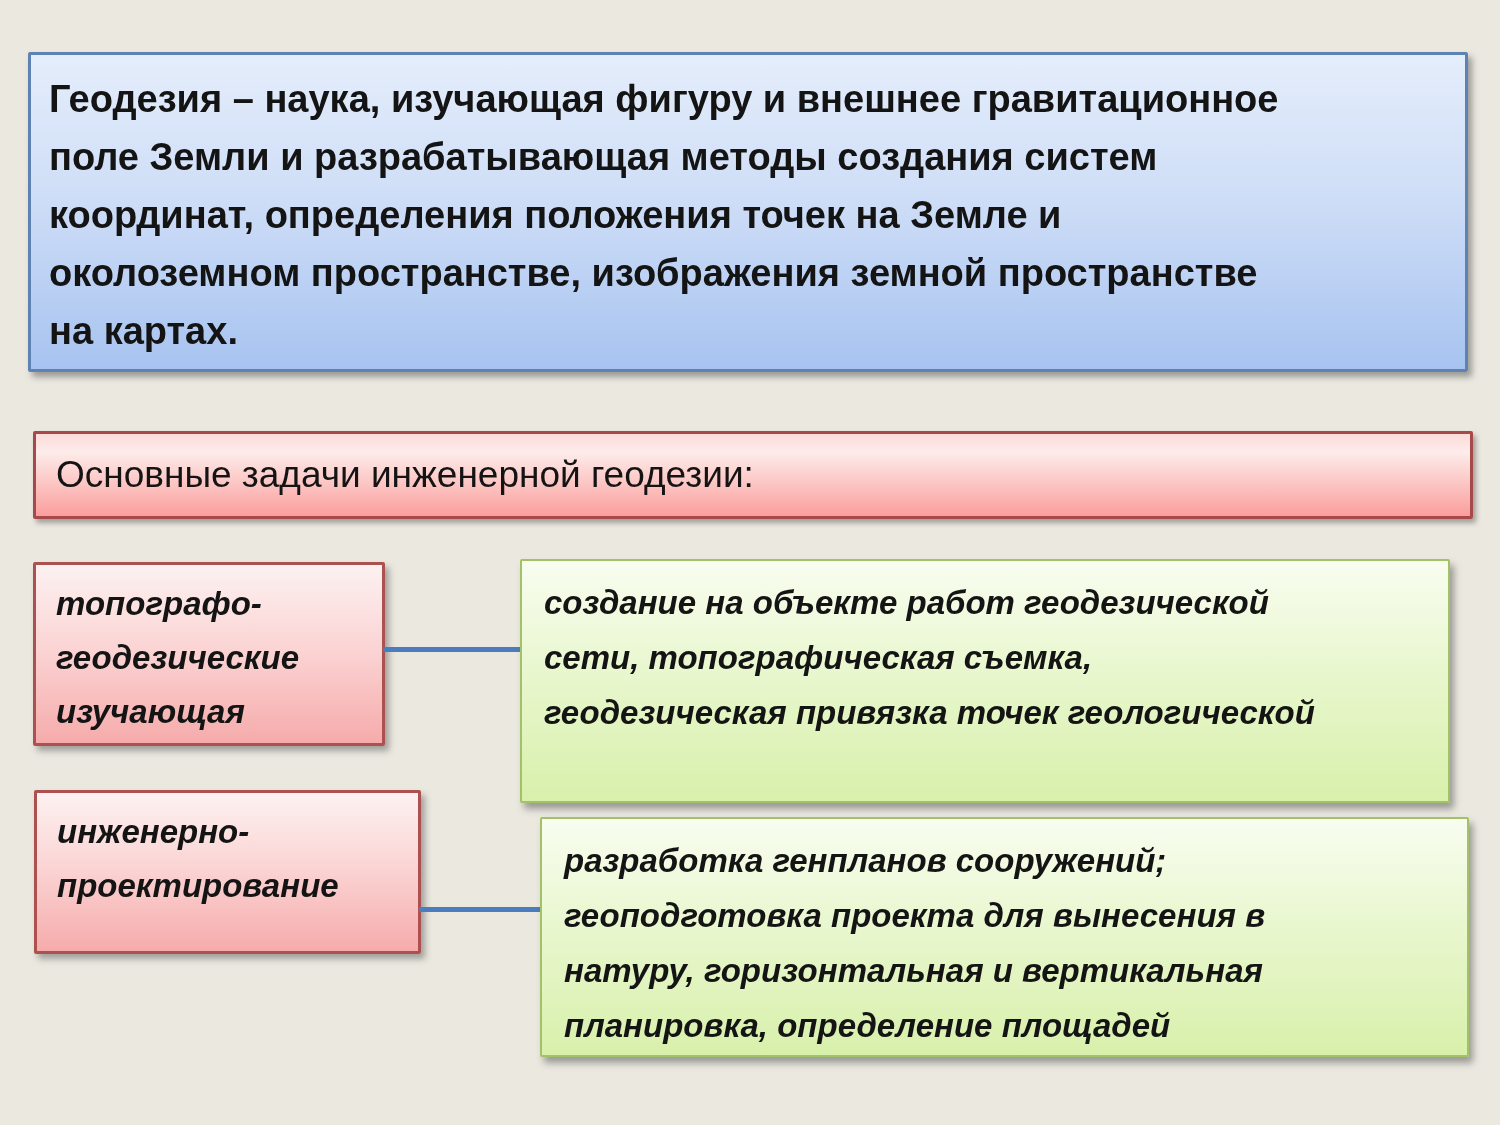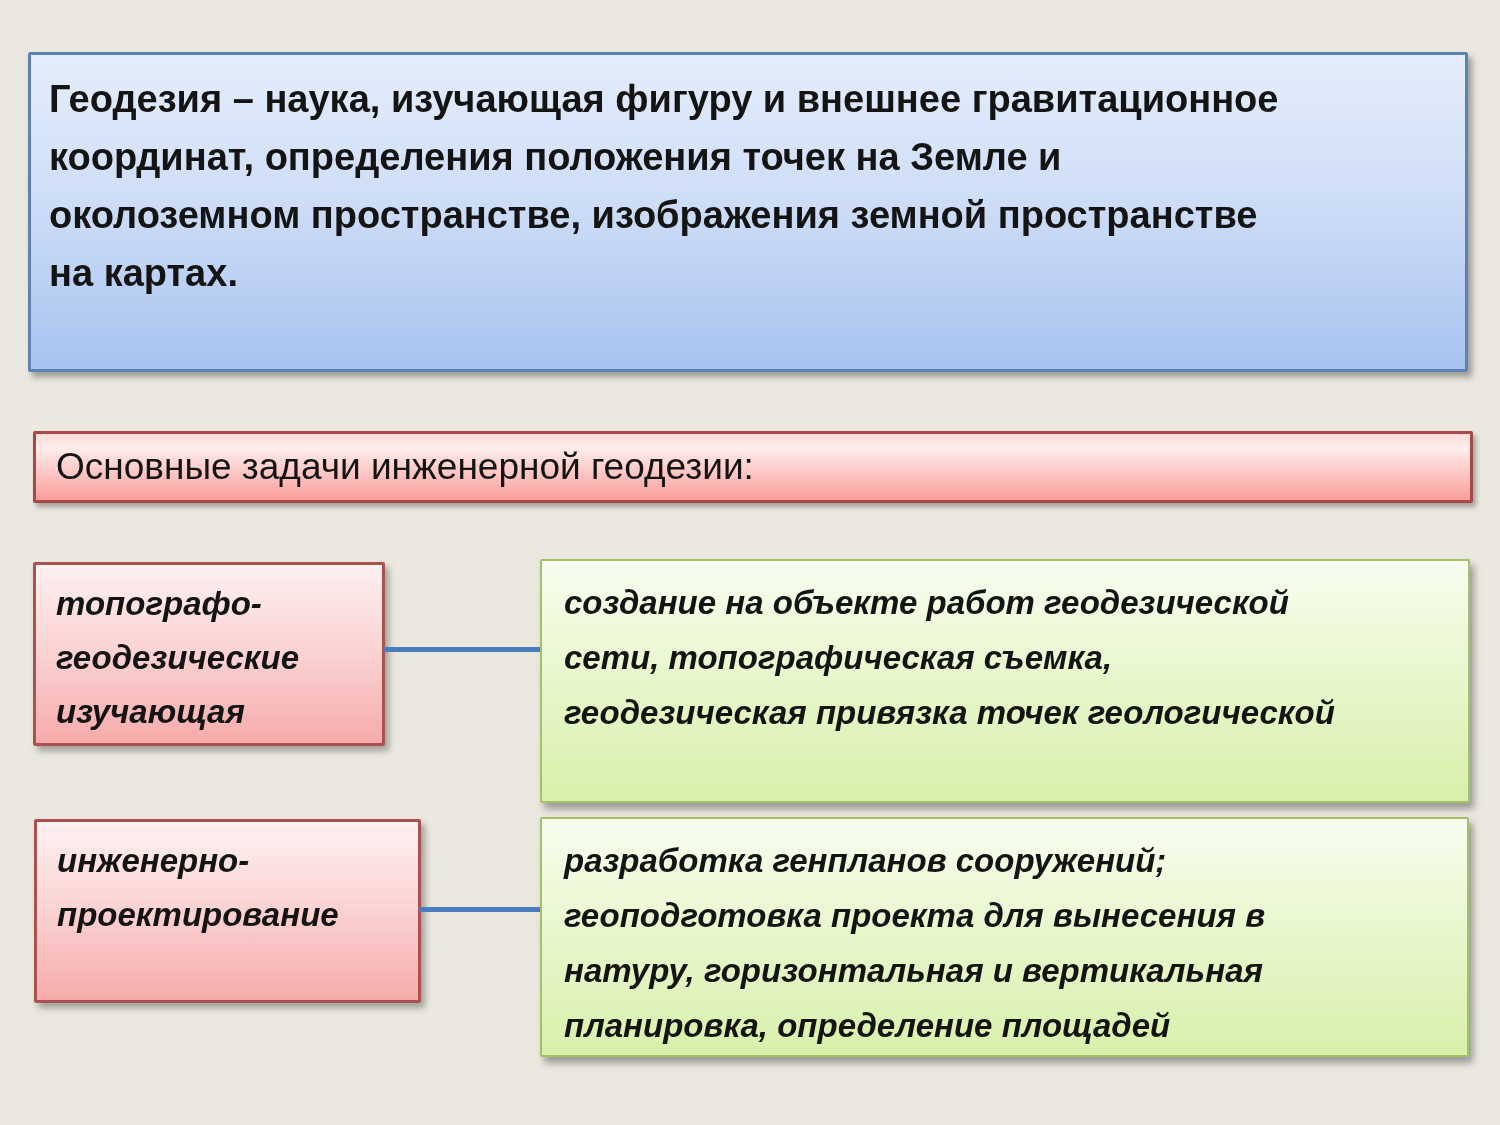--- a/index.html
+++ b/index.html
@@ -28,21 +28,21 @@
     box-shadow: 4px 5px 6px rgba(90,90,90,0.55);
     padding: 15px 18px 0 18px;
     font-size: 38px;
     font-weight: bold;
   }
   .def-line { line-height: 58px; white-space: nowrap; }
   .def-term { font-weight: bold; }
 
   
   #section-header-box {
-    left: 33px; top: 431px; width: 1440px; height: 72px;
+    left: 33px; top: 431px; width: 1440px; height: 88px;
     background: linear-gradient(180deg, #fcdcda 0%, #fdecea 22%, #fa9e9c 100%);
     border: 3px solid #a84949;
     border-radius: 2px;
     box-shadow: 3px 4px 5px rgba(90,90,90,0.5);
     display: flex;
     align-items: center;
     padding-left: 20px;
     font-size: 37px;
   }
 
@@ -52,51 +52,52 @@
     border: 3px solid #ad5050;
     border-radius: 2px;
     box-shadow: 4px 5px 6px rgba(90,90,90,0.5);
     font-style: italic;
     font-weight: bold;
     font-size: 33px;
     padding: 12px 0 12px 20px;
   }
   .label-line { line-height: 54px; white-space: nowrap; }
   #task-label-0 { left: 33px; top: 562px; width: 352px; height: 184px; }
-  #task-label-1 { left: 34px; top: 819px; width: 387px; height: 184px; }
+  #task-label-1 { left: 34px; top: 790px; width: 387px; height: 164px; }
 
   
   .task-desc {
     background: linear-gradient(180deg, #f8fdf0 0%, #e9f7cf 45%, #d8f0ab 100%);
     border: 2px solid #a3c166;
     border-radius: 2px;
     box-shadow: 4px 6px 7px rgba(90,90,90,0.55);
     font-style: italic;
     font-weight: bold;
     font-size: 33px;
     padding: 14px 0 0 22px;
   }
   .desc-line { line-height: 55px; white-space: nowrap; }
-  #task-desc-0 { left: 540px; top: 559px; width: 930px; height: 244px; }
+  #task-desc-0 { left: 520px; top: 559px; width: 930px; height: 244px; }
   #task-desc-1 { left: 540px; top: 817px; width: 929px; height: 240px; }
 
   
   .connector {
     position: absolute;
     height: 5px;
     background: #4b7cbd;
   }
   #connector-0 { left: 383px; top: 647px; width: 158px; }
   #connector-1 { left: 419px; top: 907px; width: 122px; }
 </style>
 </head>
 <body>
 
 <div class="abs" id="definition-box">
   <div class="def-line"><span class="def-term">Геодезия</span><span> – наука, изучающая фигуру и внешнее гравитационное</span></div>
+  <div class="def-line">поле Земли и разрабатывающая методы создания систем</div>
   <div class="def-line">координат, определения положения точек на Земле и</div>
   <div class="def-line">околоземном пространстве, изображения земной пространстве</div>
   <div class="def-line">на картах.</div>
 </div>
 
 <div class="abs" id="section-header-box">
   <span>Основные задачи инженерной геодезии:</span>
 </div>
 
 <div class="abs task-label" id="task-label-0">

